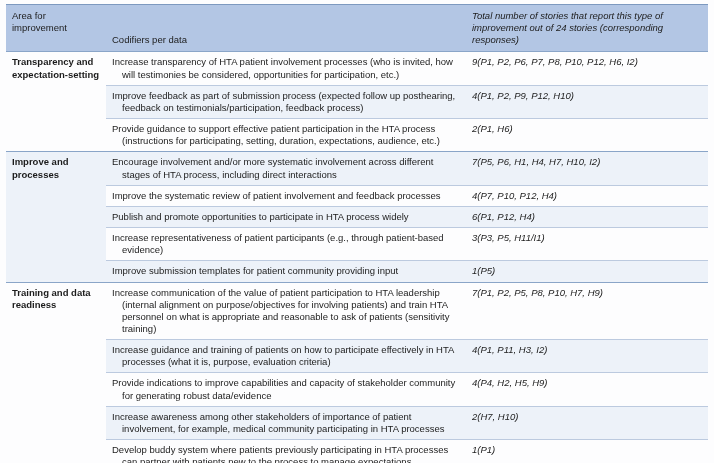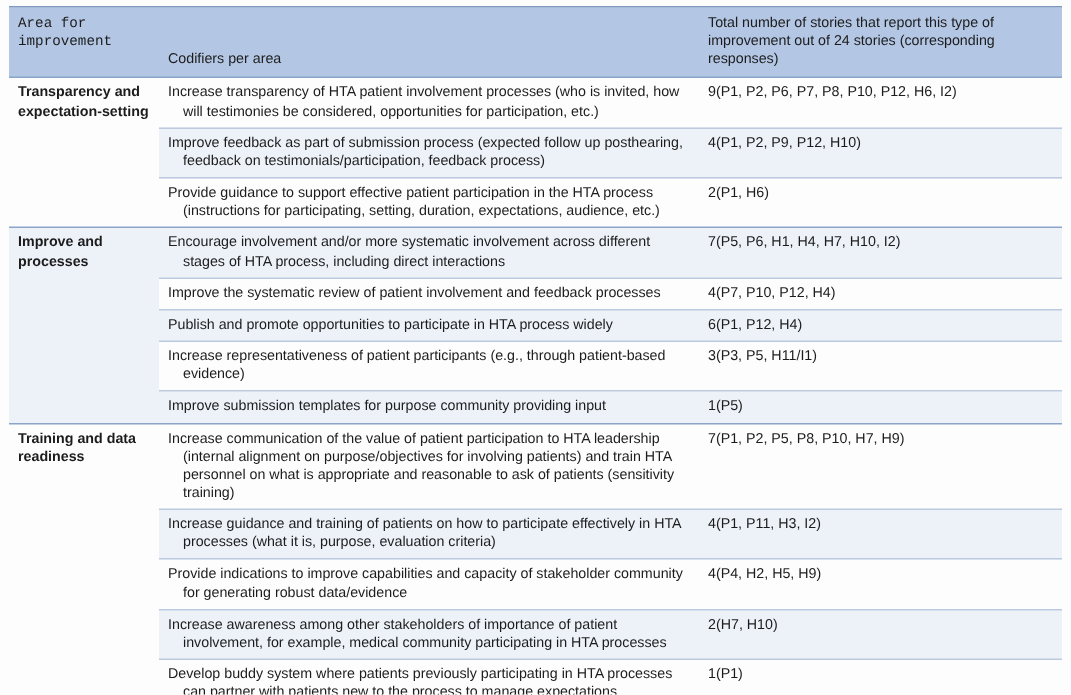--- a/index.html
+++ b/index.html
@@ -29,58 +29,59 @@
   }
   col.c1{width:100px;}
   col.c2{width:360px;}
   col.c3{width:auto;}
   th{
     background:var(--header-bg);
     font-weight:normal;
     text-align:left;
     padding:5px 8px 5px 6px;
   }
-  th.h-area{vertical-align:top;font-family:Liberation Mono, monospace;}
+  th.h-area{vertical-align:top;}
   th.h-codifiers{vertical-align:bottom;}
-  th.h-total{vertical-align:top;}
+  th.h-total{vertical-align:top;font-style:italic;}
   td{
     vertical-align:top;
     padding:4px 8px 4px 6px;
   }
   td.area-cell{
     padding-left:6px;
     padding-right:4px;
     font-weight:bold;
   }
   td.codifier-cell{
     padding-left:16px;
     text-indent:-10px;
   }
   td.count-cell{
     padding-left:6px;
+    font-style:italic;
   }
   tr.alt td{background:var(--alt-row-bg);}
   tr.group-start td{border-top:1px solid var(--rule-group);}
   tr.inner td.codifier-cell,
   tr.inner td.count-cell{border-top:1px solid var(--rule-light);}
 </style>
 </head>
 <body>
 
 <div class="page">
   <table>
     <colgroup>
       <col class="c1">
         <col class="c2">
         <col class="c3">
     </colgroup>
     <thead>
       <tr>
         <th class="h-area">Area for improvement</th>
-        <th class="h-codifiers">Codifiers per area</th>
+        <th class="h-codifiers">Codifiers per data</th>
         <th class="h-total">Total number of stories that report this type of improvement out of 24 stories (corresponding responses)</th>
       </tr>
     </thead>
     <tbody id="tbody">
         <tr class="group-start">
           <td rowspan="3" class="area-cell">Transparency and expectation-setting</td>
           <td class="codifier-cell">Increase transparency of HTA patient involvement processes (who is invited, how will testimonies be considered, opportunities for participation, etc.)</td>
           <td class="count-cell">9(P1, P2, P6, P7, P8, P10, P12, H6, I2)</td>
         </tr>
         <tr class="alt inner">
@@ -102,21 +103,21 @@
         </tr>
         <tr class="alt inner">
           <td class="codifier-cell">Publish and promote opportunities to participate in HTA process widely</td>
           <td class="count-cell">6(P1, P12, H4)</td>
         </tr>
         <tr class="inner">
           <td class="codifier-cell">Increase representativeness of patient participants (e.g., through patient-based evidence)</td>
           <td class="count-cell">3(P3, P5, H11/I1)</td>
         </tr>
         <tr class="alt inner">
-          <td class="codifier-cell">Improve submission templates for purpose community providing input</td>
+          <td class="codifier-cell">Improve submission templates for patient community providing input</td>
           <td class="count-cell">1(P5)</td>
         </tr>
         <tr class="group-start">
           <td rowspan="5" class="area-cell">Training and data readiness</td>
           <td class="codifier-cell">Increase communication of the value of patient participation to HTA leadership (internal alignment on purpose/objectives for involving patients) and train HTA personnel on what is appropriate and reasonable to ask of patients (sensitivity training)</td>
           <td class="count-cell">7(P1, P2, P5, P8, P10, H7, H9)</td>
         </tr>
         <tr class="alt inner">
           <td class="codifier-cell">Increase guidance and training of patients on how to participate effectively in HTA processes (what it is, purpose, evaluation criteria)</td>
           <td class="count-cell">4(P1, P11, H3, I2)</td>

